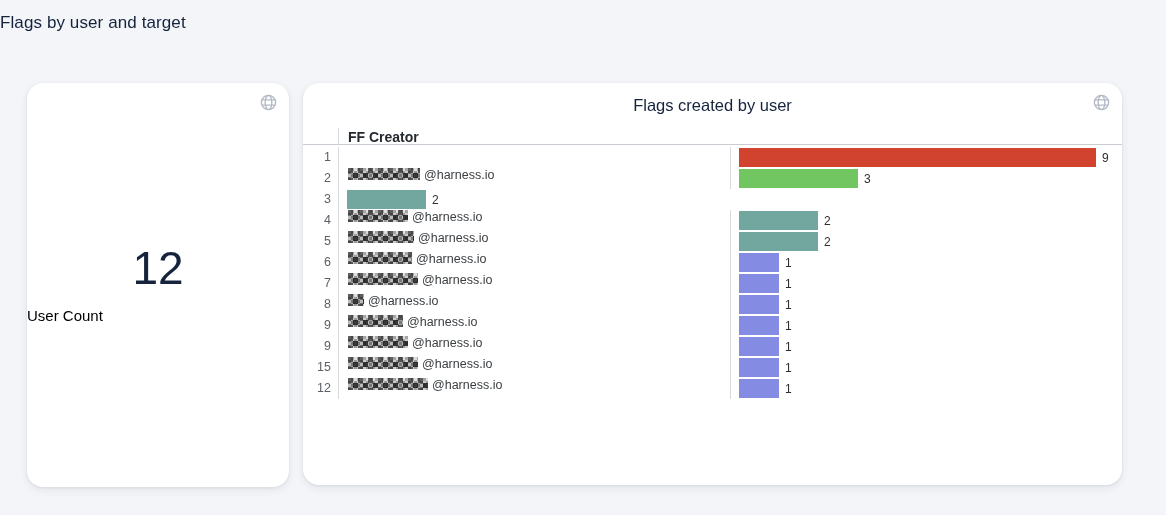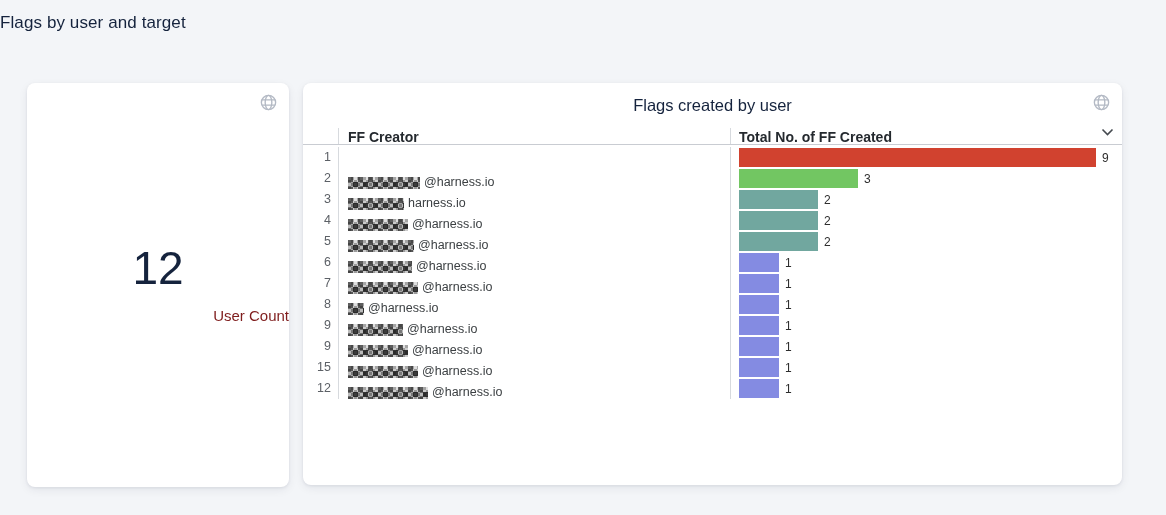--- a/index.html
+++ b/index.html
@@ -9,52 +9,52 @@
     background:#f3f5f8;
     position:relative;
     overflow:hidden;
   }
   .page-title {
     position:absolute; top:13px; left:0; width:1146px;
     text-align:left; font-size:17px; font-weight:500; color:#15233d;
     letter-spacing:.1px;
   }
   .card {
-    position:absolute; background:#fff; border-radius:8px;
+    position:absolute; background:#fff; border-radius:16px;
     box-shadow:0 1px 3px rgba(20,30,60,.08), 0 3px 10px rgba(20,30,60,.07);
   }
   .card-left  { left:27px;  top:83px; width:262px; height:404px; }
   .card-right { left:303px; top:83px; width:819px; height:402px; }
   .globe { position:absolute; top:10px; right:11px; line-height:0; cursor:pointer; }
   .big-value {
     position:absolute; top:160px; left:0; width:100%; text-align:center;
     font-size:46px; font-weight:500; color:#15233d; line-height:1.1;
   }
   .big-label {
-    position:absolute; top:224px; left:0; width:100%; text-align:right;
-    font-size:15px; color:#7f1d1d;
+    position:absolute; top:224px; left:0; width:100%; text-align:left;
+    font-size:15px; color:#000000;
   }
   .card-title {
     position:absolute; top:13px; left:0; width:100%; text-align:center;
     font-size:16.5px; font-weight:500; color:#15233d;
   }
   .table { position:absolute; top:45px; left:0; width:819px; }
   .thead {
     display:flex; height:17px; border-bottom:1px solid #c9ccd2;
     font-size:14px; font-weight:700; color:#24292e;
   }
   .tbody { padding-top:2px; }
   .trow { display:flex; height:21px; }
   .col-num {
     width:35px; text-align:right; padding-right:7px;
     font-size:12.5px; color:#5c6066; line-height:21px;
   }
   .col-creator {
     width:392px; border-left:1px solid #d7dade; padding-left:9px;
-    display:flex; align-items:flex-end; overflow:hidden;
+    display:flex; align-items:flex-start; overflow:hidden;
   }
   .col-bar {
     width:392px; border-left:1px solid #d7dade; padding-left:8px;
     display:flex; align-items:center; position:relative;
   }
   .thead .col-creator, .thead .col-bar { align-items:flex-start; padding-top:1px; }
   .redacted {
     display:inline-block; height:12px; margin-right:4px;
     background-image:
       conic-gradient(from 90deg, rgba(40,40,40,.9) 25%, rgba(160,160,160,.55) 0 50%, rgba(70,70,70,.85) 0 75%, rgba(225,225,225,.6) 0),
@@ -94,28 +94,20 @@
     </svg>
   </span>
   <div class="card-title">Flags created by user</div>
 
   <div class="table">
     <div class="thead">
       <div class="col-num"></div>
       <div class="col-creator">
         <span>FF Creator</span>
       </div>
-      <div class="col-bar">
-        <span>Total No. of FF Created</span>
-        <span class="chevron">
-          <svg width="13" height="9" viewBox="0 0 13 9">
-            <polyline points="1.5,1.5 6.5,6.5 11.5,1.5" fill="none" stroke="#454a50" stroke-width="1.6"></polyline>
-          </svg>
-        </span>
-      </div>
     </div>
     <div class="tbody" id="rows">
         <div class="trow">
           <div class="col-num">1</div>
           <div class="col-creator"></div>
           <div class="col-bar">
             <span class="bar" style="width: 357px; background: rgb(209, 66, 47);"></span>
             <span class="bar-value">9</span>
           </div>
         </div>
@@ -125,24 +117,20 @@
             <span class="redacted" style="width: 72px;"></span>
             <span class="suffix">@harness.io</span>
           </div>
           <div class="col-bar">
             <span class="bar" style="width: 119px; background: rgb(114, 198, 98);"></span>
             <span class="bar-value">3</span>
           </div>
         </div>
         <div class="trow">
           <div class="col-num">3</div>
-          <div class="col-creator">
-            <span class="redacted" style="width: 56px;"></span>
-            <span class="suffix">harness.io</span>
-          </div>
           <div class="col-bar">
             <span class="bar" style="width: 79px; background: rgb(113, 167, 159);"></span>
             <span class="bar-value">2</span>
           </div>
         </div>
         <div class="trow">
           <div class="col-num">4</div>
           <div class="col-creator">
             <span class="redacted" style="width: 60px;"></span>
             <span class="suffix">@harness.io</span>

